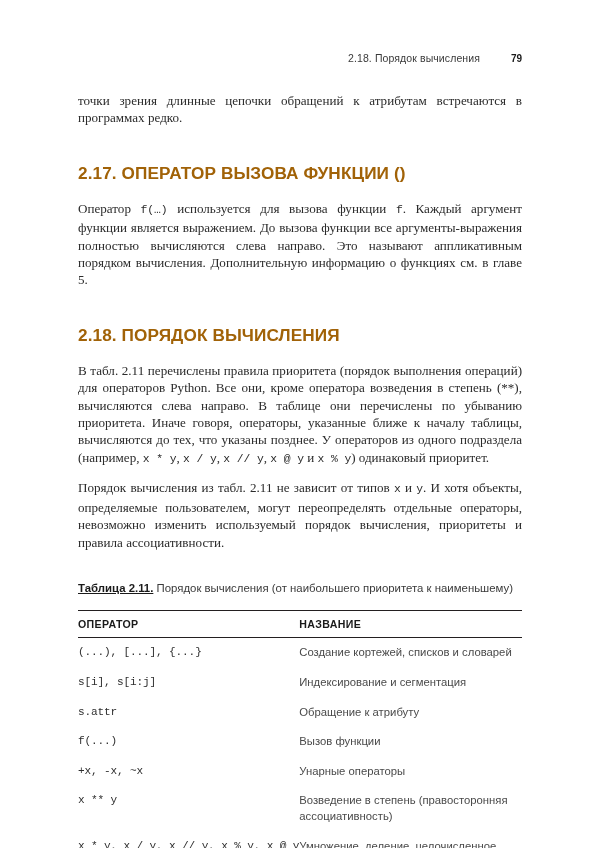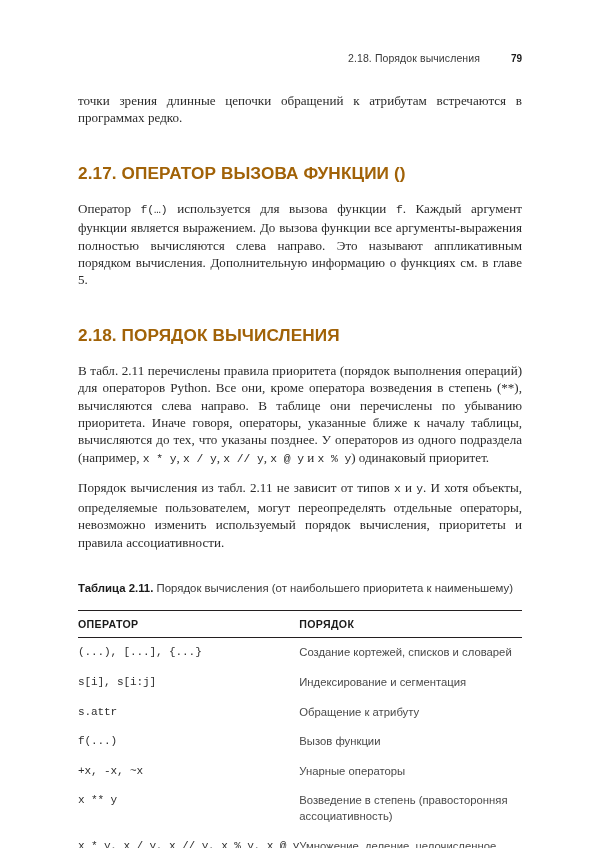--- a/index.html
+++ b/index.html
@@ -90,20 +90,21 @@
 
   .table-caption {
     font-family: "Liberation Sans", sans-serif;
     font-size: 11.4px;
     line-height: 15.5px;
     color: #3a3a3a;
   }
   .table-caption b {
     color: #1a1a1a;
     font-weight: bold;
+    text-decoration: underline;
   }
 
   table.prec {
     width: 444px;
     border-collapse: collapse;
     margin-top: 14px;
     font-family: "Liberation Sans", sans-serif;
   }
   table.prec th {
     text-align: left;
@@ -180,21 +181,21 @@
       </div>
 
       <table class="prec">
         <colgroup>
           <col class="c1">
           <col class="c2">
         </colgroup>
         <thead>
           <tr>
             <th>ОПЕРАТОР</th>
-            <th>ПОРЯДОК</th>
+            <th>НАЗВАНИЕ</th>
           </tr>
         </thead>
         <tbody>
           <tr>
             <td class="op">(...), [...], {...}</td>
             <td class="name">Создание кортежей, списков и словарей</td>
           </tr>
           <tr>
             <td class="op">s[i], s[i:j]</td>
             <td class="name">Индексирование и сегментация</td>

